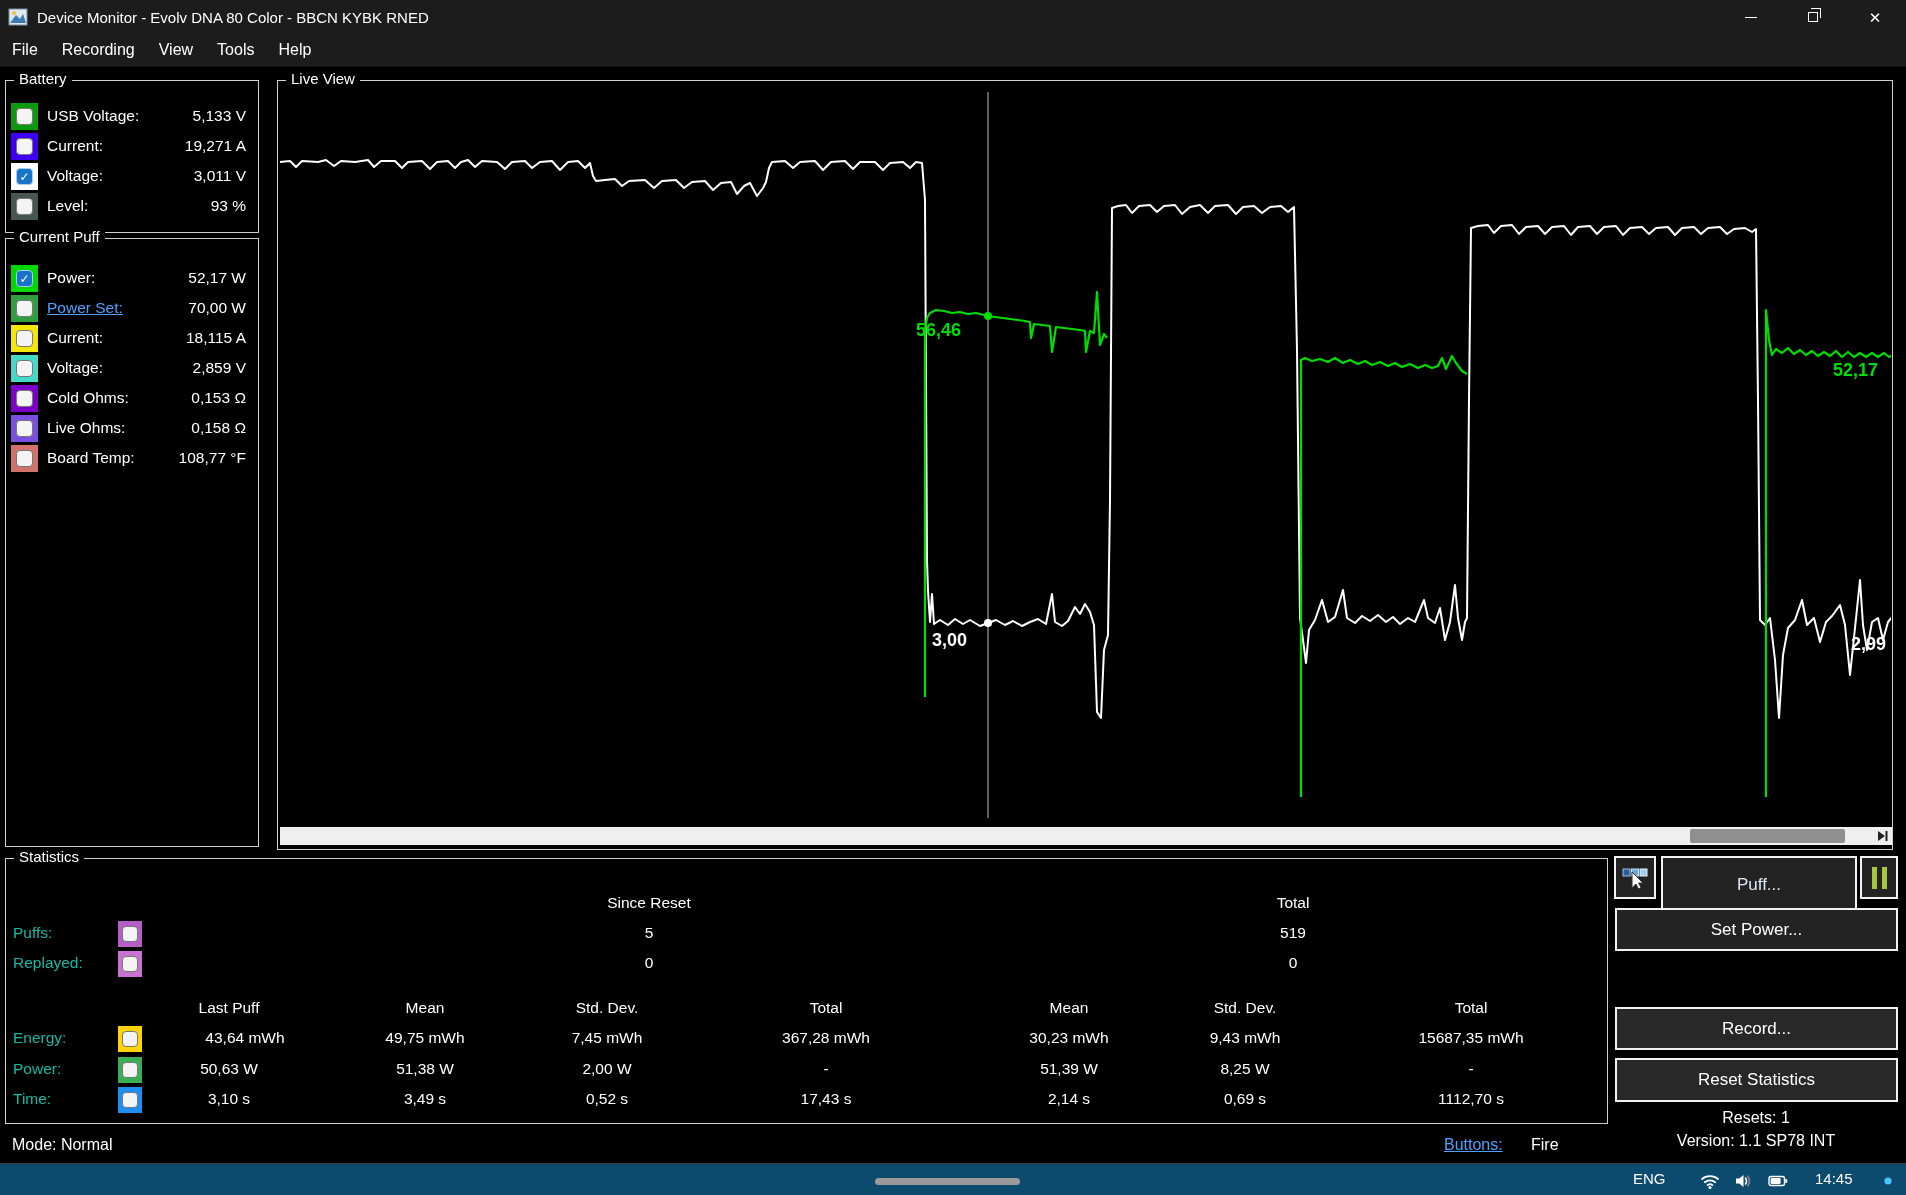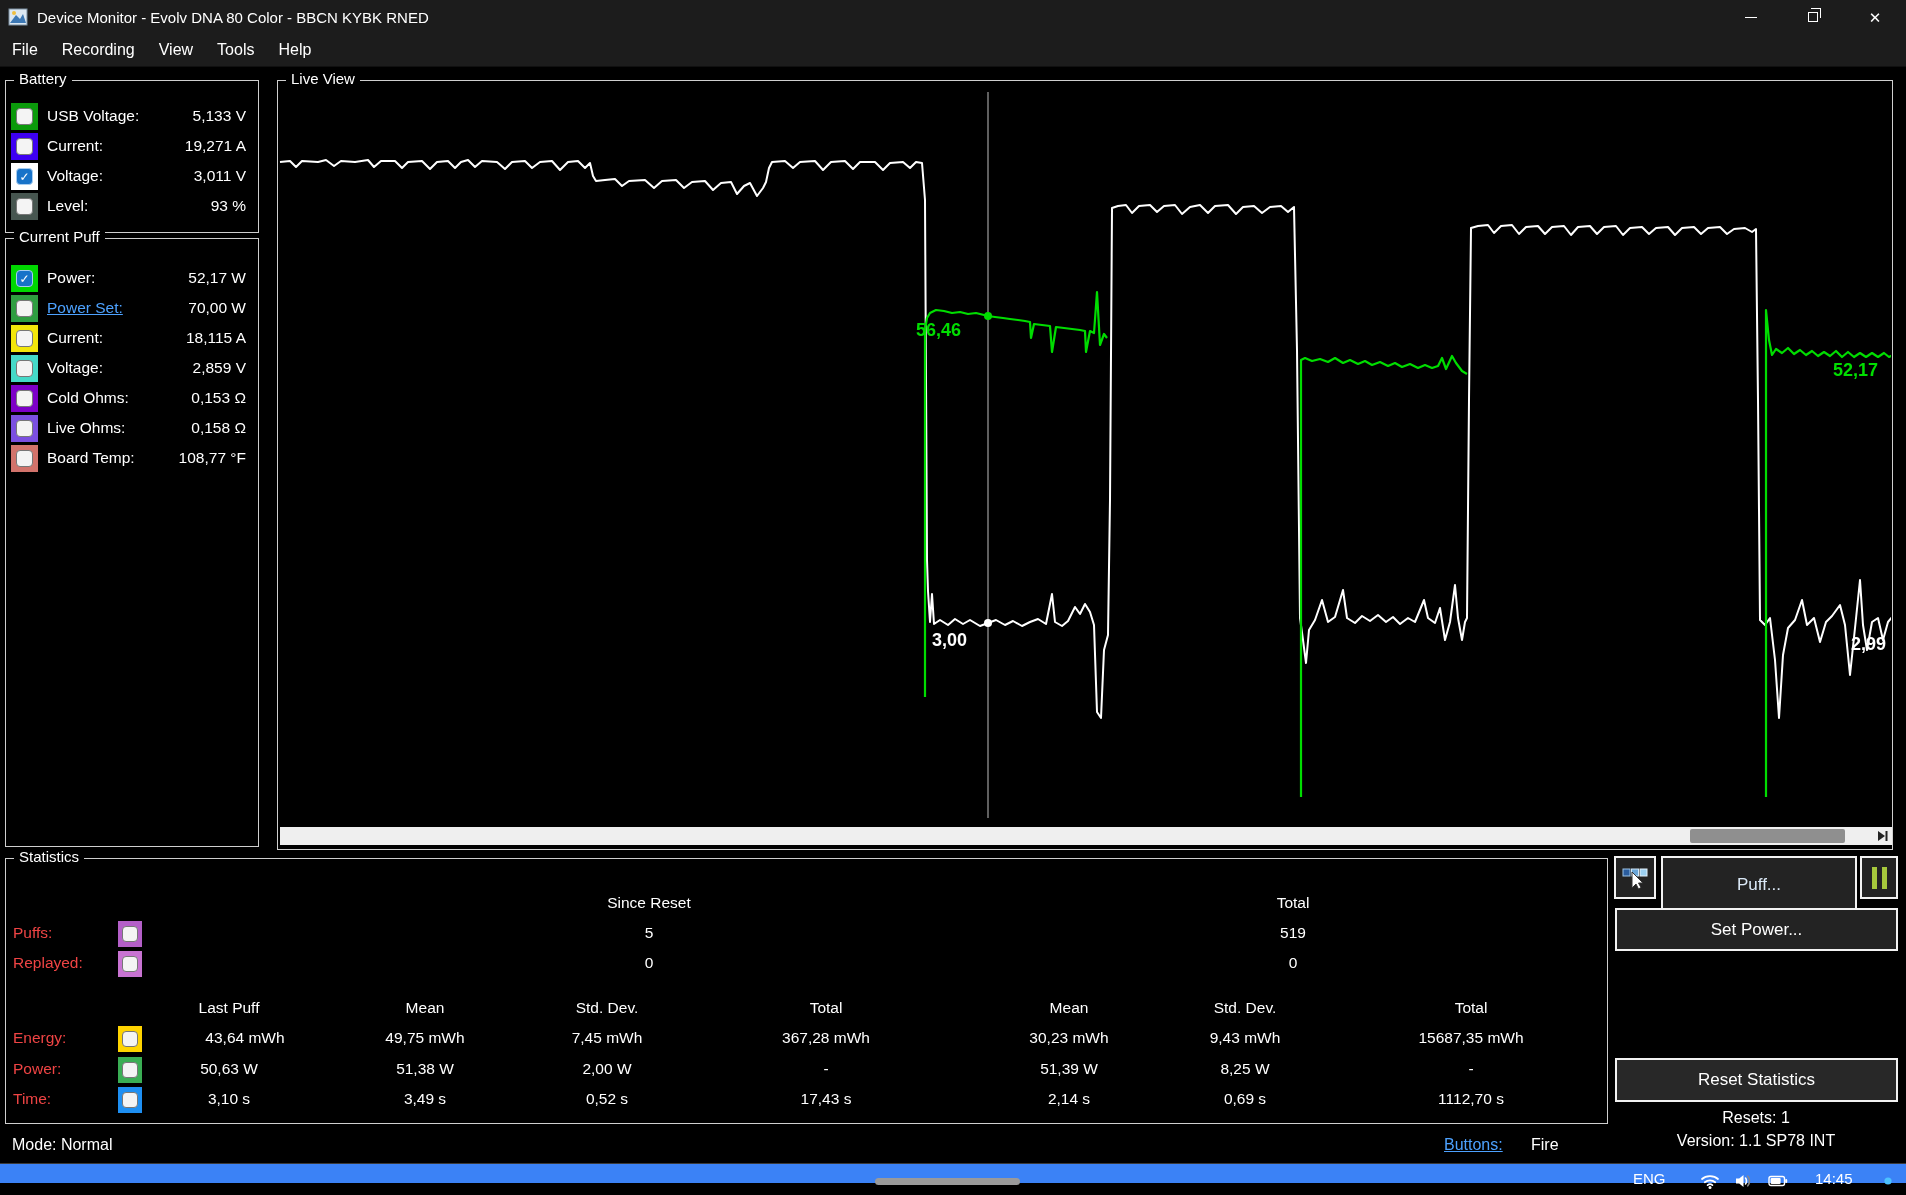--- a/index.html
+++ b/index.html
@@ -33,34 +33,34 @@
   .plabel{position:absolute;left:41px;font-size:15.5px;color:#fff;white-space:nowrap;}
   .plabel.link{color:#4da2ff;text-decoration:underline;}
   .pvalue{position:absolute;right:12px;font-size:15.5px;color:#fff;white-space:nowrap;text-align:right;}
   
   #chart{position:absolute;left:279px;top:90px;width:1612px;height:730px;}
   .hscroll{position:absolute;left:2px;bottom:4px;width:1612px;height:18px;background:#efefef;}
   .hthumb{position:absolute;left:1410px;top:2px;width:155px;height:14px;background:#8f8f8f;border-radius:2px;}
   .harrow{position:absolute;right:2px;top:1px;width:16px;height:16px;}
   
   .stat-abs{position:absolute;font-size:15.5px;color:#fff;white-space:nowrap;transform:translateX(-50%);}
-  .stat-left{position:absolute;font-size:15.5px;color:#ef4444;white-space:nowrap;}
+  .stat-left{position:absolute;font-size:15.5px;color:#14b8a6;white-space:nowrap;}
   .stat-swatch{position:absolute;width:24px;height:26px;display:flex;align-items:center;justify-content:center;}
   .stat-swatch .cb{width:16px;height:16px;}
   
   .btn{position:absolute;background:#232323;border:2px solid #f2f2f2;color:#fff;
        font-size:17px;font-family:"Liberation Sans",sans-serif;display:flex;align-items:center;justify-content:center;}
   .btn-text{position:absolute;font-size:16px;color:#fff;text-align:center;transform:translateX(-50%);white-space:nowrap;}
   .pausebars{display:flex;gap:5px;}
   .pausebars div{width:5px;height:22px;background:#a6c83c;}
   
   .statusitem{position:absolute;font-size:16px;color:#fff;white-space:nowrap;}
   .statusitem.link{color:#4da2ff;text-decoration:underline;}
   
-  .taskbar{position:absolute;left:0;top:1163px;width:1906px;height:20px;background:#3b82f6;border-top:1px solid #3a3a3a;}
+  .taskbar{position:absolute;left:0;top:1163px;width:1906px;height:32px;background:#0c4a6e;border-top:1px solid #3a3a3a;}
   .tb-pill{position:absolute;left:875px;top:14px;width:145px;height:7px;background:#9a9a9a;border-radius:4px;}
   .tray-text{position:absolute;top:6px;font-size:15px;color:#fff;}
   .tray-ic{position:absolute;top:7px;width:20px;height:20px;}
 </style>
 </head>
 <body>
 
 <div class="screen">
 
   <div class="titlebar">
@@ -251,20 +251,21 @@
     </svg>
   </div>
   <div class="btn" style="left:1661px;top:856px;width:196px;height:58px;color:#dbe9f7;">Puff...</div>
   <div class="btn" style="left:1860px;top:856px;width:38px;height:43px;">
     <div class="pausebars">
         <div></div>
         <div></div>
       </div>
   </div>
   <div class="btn" style="left:1615px;top:908px;width:283px;height:43px;">Set Power...</div>
+  <div class="btn" style="left:1615px;top:1007px;width:283px;height:43px;background:#282828;">Record...</div>
   <div class="btn" style="left:1615px;top:1058px;width:283px;height:44px;background:#282828;">Reset Statistics</div>
   <div class="btn-text" style="left:1756px;top:1109px;">Resets: 1</div>
   <div class="btn-text" style="left:1756px;top:1132px;">Version: 1.1 SP78 INT</div>
 
   <div class="statusitem" style="left:12px;top:1136px;">Mode: Normal</div>
   <div class="statusitem link" style="left:1444px;top:1136px;">Buttons:</div>
   <div class="statusitem" style="left:1531px;top:1136px;">Fire</div>
 
   <div class="taskbar">
     <div class="tb-pill"></div>

